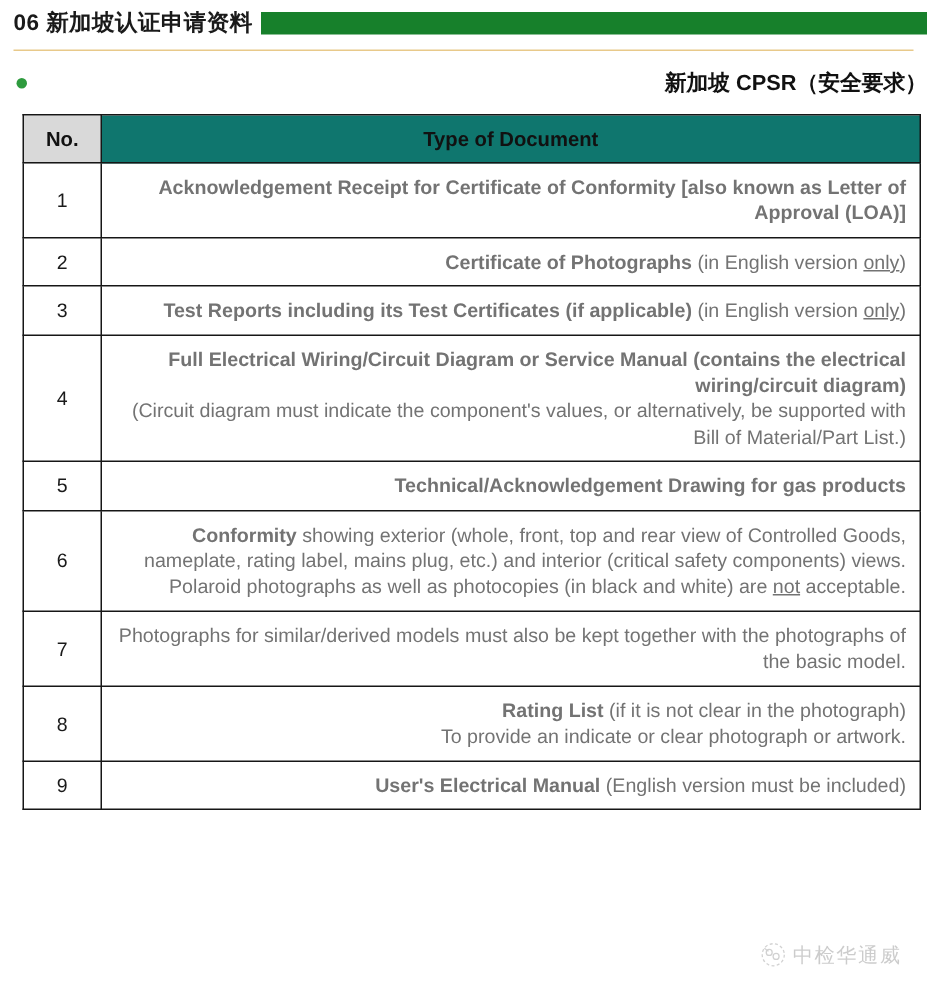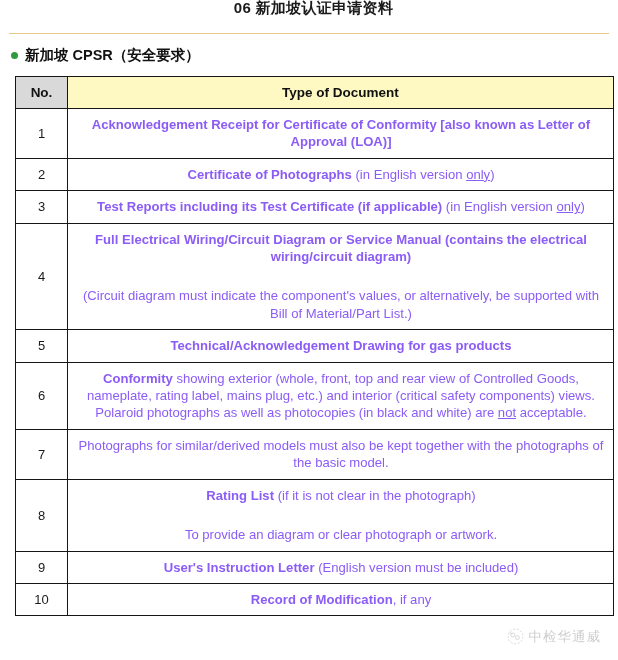--- a/index.html
+++ b/index.html
@@ -16,21 +16,20 @@
   }
 
   
   .section-head {
     position: relative;
     height: 30px;
     display: flex;
     align-items: center;
     padding-left: 9px;
     box-sizing: border-box;
-    flex-direction: column;
   }
   .section-head-title {
     font-size: 15px;
     font-weight: bold;
     color: #1a1a1a;
     letter-spacing: 0.3px;
     white-space: nowrap;
     z-index: 2;
     line-height: 1;
   }
@@ -45,20 +44,21 @@
     height: 1px;
     background: #e8c98a;
     margin: 3px 9px 0 9px;
   }
 
   
   .bullet-row {
     display: flex;
     align-items: center;
     padding: 12px 0 11px 11px;
+    justify-content: space-between;
   }
   .bullet-dot {
     width: 7px;
     height: 7px;
     border-radius: 50%;
     background: #2e9b3e;
     margin-right: 7px;
     flex: 0 0 auto;
   }
   .bullet-label {
@@ -101,26 +101,26 @@
   td.cell-no {
     text-align: center;
     font-size: 13px;
     color: #1a1a1a;
     font-weight: normal;
   }
   td.cell-doc {
     padding: 7px 9px 7px 10px;
     font-size: 13.1px;
     line-height: 1.33;
-    color: #8b5cf6;
-    text-align: center;
+    color: #737373;
+    text-align: right;
   }
   td.cell-doc b { font-weight: bold; }
   td.cell-doc u { text-underline-offset: 1px; }
-  .sub-line { display: block; margin-top: 22px; }
+  .sub-line { display: block; }
 
   
   .watermark {
     position: absolute;
     right: 17px;
     bottom: 14px;
     display: flex;
     align-items: center;
     gap: 4px;
     opacity: 0.30;
@@ -155,63 +155,59 @@
 
 <div class="doc-table-wrap">
   <table class="doc-table">
     <colgroup>
       <col class="col-no">
       <col class="col-doc">
     </colgroup>
     <thead>
       <tr>
         <th class="th-no" style="background: rgb(217, 217, 217);">No.</th>
-        <th class="th-doc" style="background: #fef9c3;">Type of Document</th>
+        <th class="th-doc" style="background: #0f766e;">Type of Document</th>
       </tr>
     </thead>
     <tbody id="table-body">
         <tr>
           <td class="cell-no">1</td>
           <td class="cell-doc"><b>Acknowledgement Receipt for Certificate of Conformity [also known as Letter of Approval (LOA)]</b></td>
         </tr>
         <tr>
           <td class="cell-no">2</td>
           <td class="cell-doc"><b>Certificate of Photographs</b> (in English version <u>only</u>)</td>
         </tr>
         <tr>
           <td class="cell-no">3</td>
-          <td class="cell-doc"><b>Test Reports including its Test Certificate (if applicable)</b> (in English version <u>only</u>)</td>
+          <td class="cell-doc"><b>Test Reports including its Test Certificates (if applicable)</b> (in English version <u>only</u>)</td>
         </tr>
         <tr>
           <td class="cell-no">4</td>
           <td class="cell-doc"><b>Full Electrical Wiring/Circuit Diagram or Service Manual (contains the electrical wiring/circuit diagram)</b><span class="sub-line">(Circuit diagram must indicate the component's values, or alternatively, be supported with Bill of Material/Part List.)</span></td>
         </tr>
         <tr>
           <td class="cell-no">5</td>
           <td class="cell-doc"><b>Technical/Acknowledgement Drawing for gas products</b></td>
         </tr>
         <tr>
           <td class="cell-no">6</td>
           <td class="cell-doc"><b>Conformity</b> showing exterior (whole, front, top and rear view of Controlled Goods, nameplate, rating label, mains plug, etc.) and interior (critical safety components) views. Polaroid photographs as well as photocopies (in black and white) are <u>not</u> acceptable.</td>
         </tr>
         <tr>
           <td class="cell-no">7</td>
           <td class="cell-doc">Photographs for similar/derived models must also be kept together with the photographs of the basic model.</td>
         </tr>
         <tr>
           <td class="cell-no">8</td>
-          <td class="cell-doc"><b>Rating List</b> (if it is not clear in the photograph)<span class="sub-line">To provide an diagram or clear photograph or artwork.</span></td>
+          <td class="cell-doc"><b>Rating List</b> (if it is not clear in the photograph)<span class="sub-line">To provide an indicate or clear photograph or artwork.</span></td>
         </tr>
         <tr>
           <td class="cell-no">9</td>
-          <td class="cell-doc"><b>User's Instruction Letter</b> (English version must be included)</td>
-        </tr>
-        <tr>
-          <td class="cell-no">10</td>
-          <td class="cell-doc"><b>Record of Modification</b>, if any</td>
+          <td class="cell-doc"><b>User's Electrical Manual</b> (English version must be included)</td>
         </tr>
       </tbody>
   </table>
 </div>
 
 <div class="watermark">
   <span class="watermark-mark">
     <svg viewBox="0 0 24 24" width="19" height="19" aria-hidden="true">
       <circle cx="12" cy="12" r="9.3" fill="none" stroke="#6b6b6b" stroke-width="1.1" stroke-dasharray="2.5 2"></circle>
       <circle cx="8.6" cy="10" r="2.5" fill="none" stroke="#6b6b6b" stroke-width="1.1"></circle>

